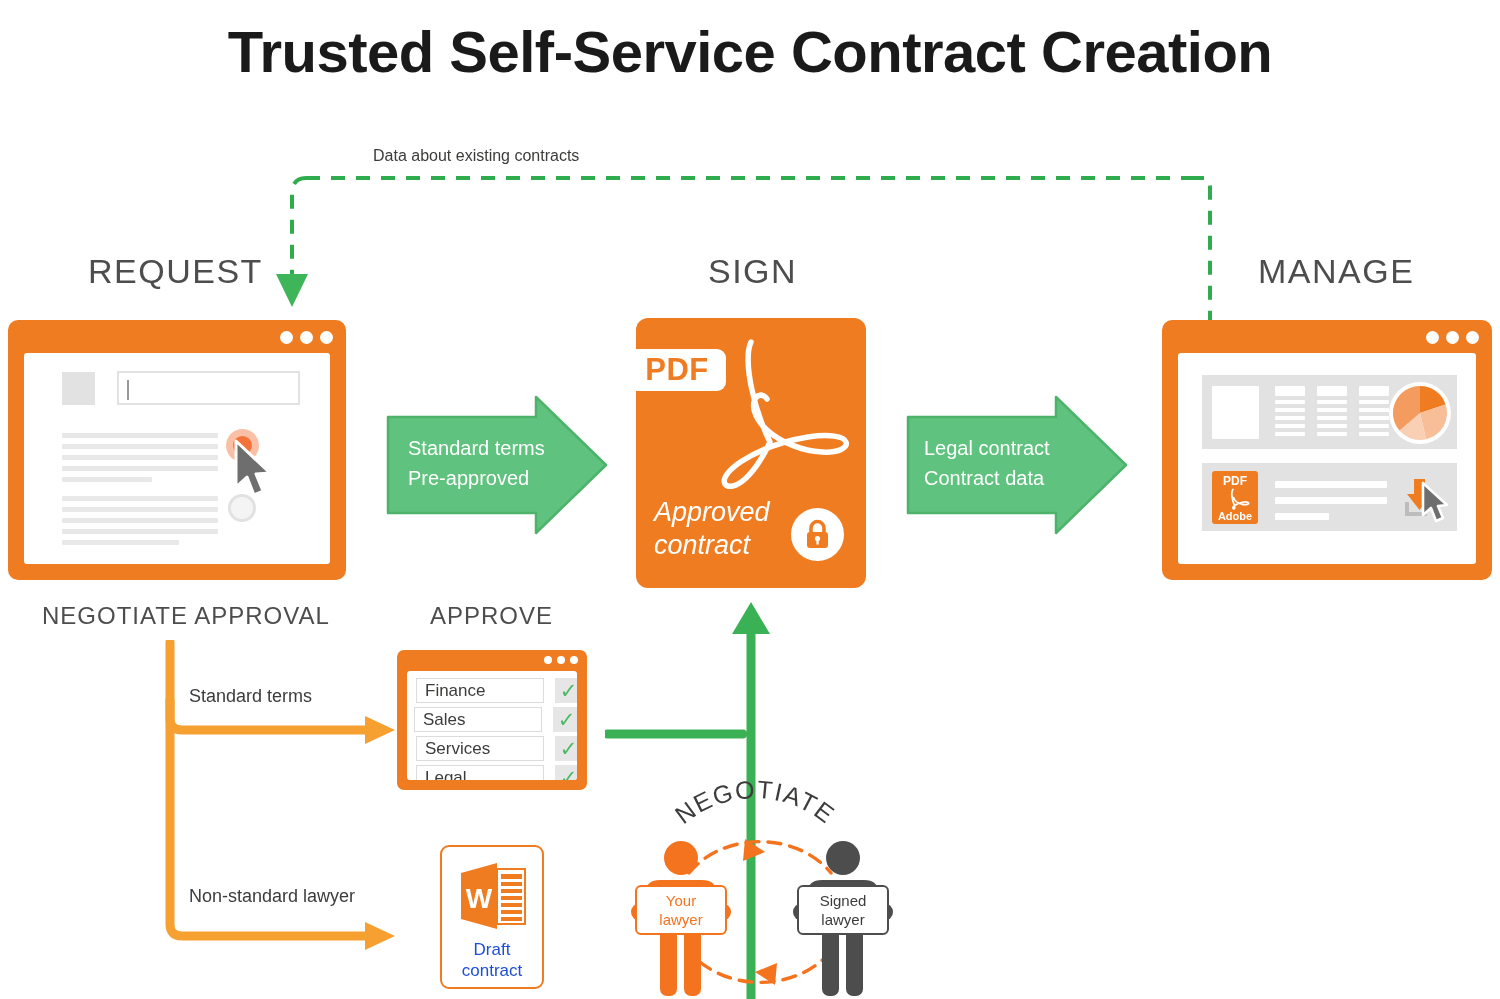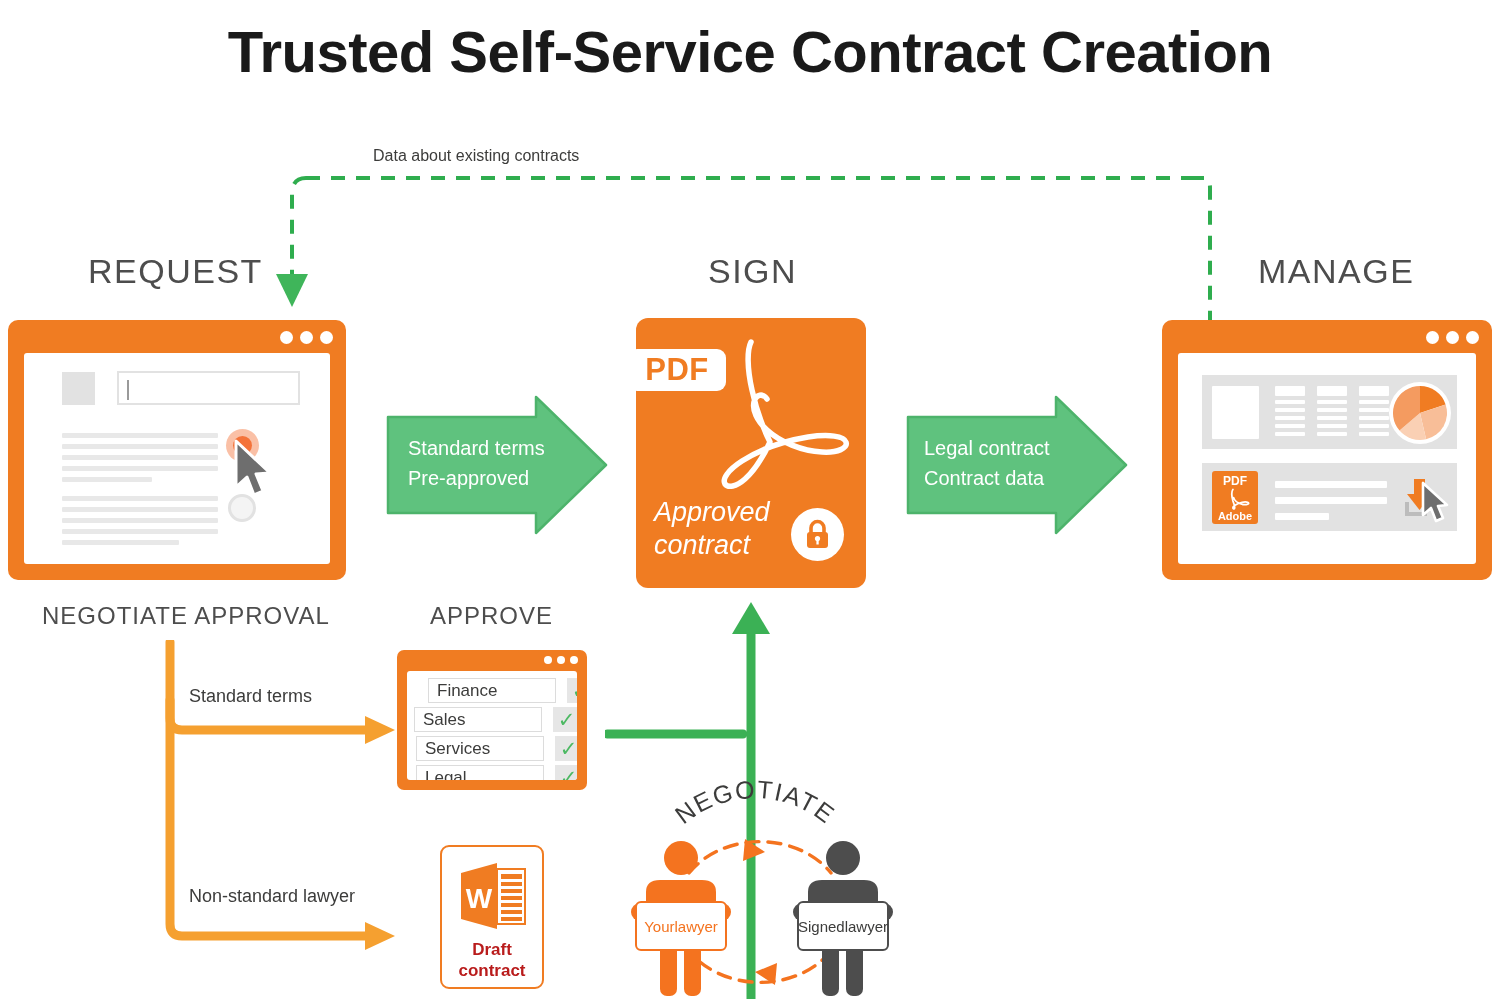--- a/index.html
+++ b/index.html
@@ -91,28 +91,28 @@
   .ck-box{
     background:#e6e6e6;height:25px;width:27px;margin-left:11px;
     display:flex;align-items:center;justify-content:center;
   }
 
   
   #wordcard{
     position:absolute;background:#ffffff;border:2px solid #F07C22;border-radius:9px;
   }
   #wordlabel{
-    position:absolute;color:#b91c1c;font-size:17px;line-height:21px;text-align:center;width:100%;font-weight:bold;
+    position:absolute;color:#1d4ed8;font-size:17px;line-height:21px;text-align:center;width:100%;
   }
 
   
   .person-sign{
     position:absolute;background:#ffffff;box-sizing:border-box;
-    display:flex;flex-direction:row;align-items:center;justify-content:center;
-    font-size:15px;line-height:19px;text-align:left;margin-top:16px;
+    display:flex;flex-direction:column;align-items:center;justify-content:center;
+    font-size:15px;line-height:19px;text-align:left;
   }
   #negotiate-arc{position:absolute;}
 
   
   .panel-gray{position:absolute;background:#e2e2e2;}
   .wline{position:absolute;background:#ffffff;border-radius:1px;}
   #pdfadobe{
     position:absolute;background:#F07C22;border-radius:3px;color:#fff;
     font-weight:bold;text-align:center;
   }
@@ -312,21 +312,21 @@
 <div class="abs sub-label" style="left:430px;top:602px;">APPROVE</div>
 
 <div class="abs browser" style="left:397px;top:650px;width:190px;height:140px;border-radius:7px;">
   <div class="chrome">
     <div class="dots" style="right:9px;top:6px;gap:5px;">
       <i style="width:8px;height:8px;"></i>
         <i style="width:8px;height:8px;"></i>
         <i style="width:8px;height:8px;"></i>
     </div>
     <div class="screen" style="left:10px;top:21px;right:10px;bottom:10px;">
-      <div class="ck-row" style="left:21px;top:7px;">
+      <div class="ck-row" style="left:9px;top:7px;">
         <div class="ck-name">Finance</div>
         <div class="ck-box">
           <span style="color:#4CB963;font-size:21px;font-weight:bold;line-height:1;">✓</span>
         </div>
       </div>
       <div class="ck-row" style="left:7px;top:36px;">
         <div class="ck-name">Sales</div>
         <div class="ck-box">
           <span style="color:#4CB963;font-size:21px;font-weight:bold;line-height:1;">✓</span>
         </div>

